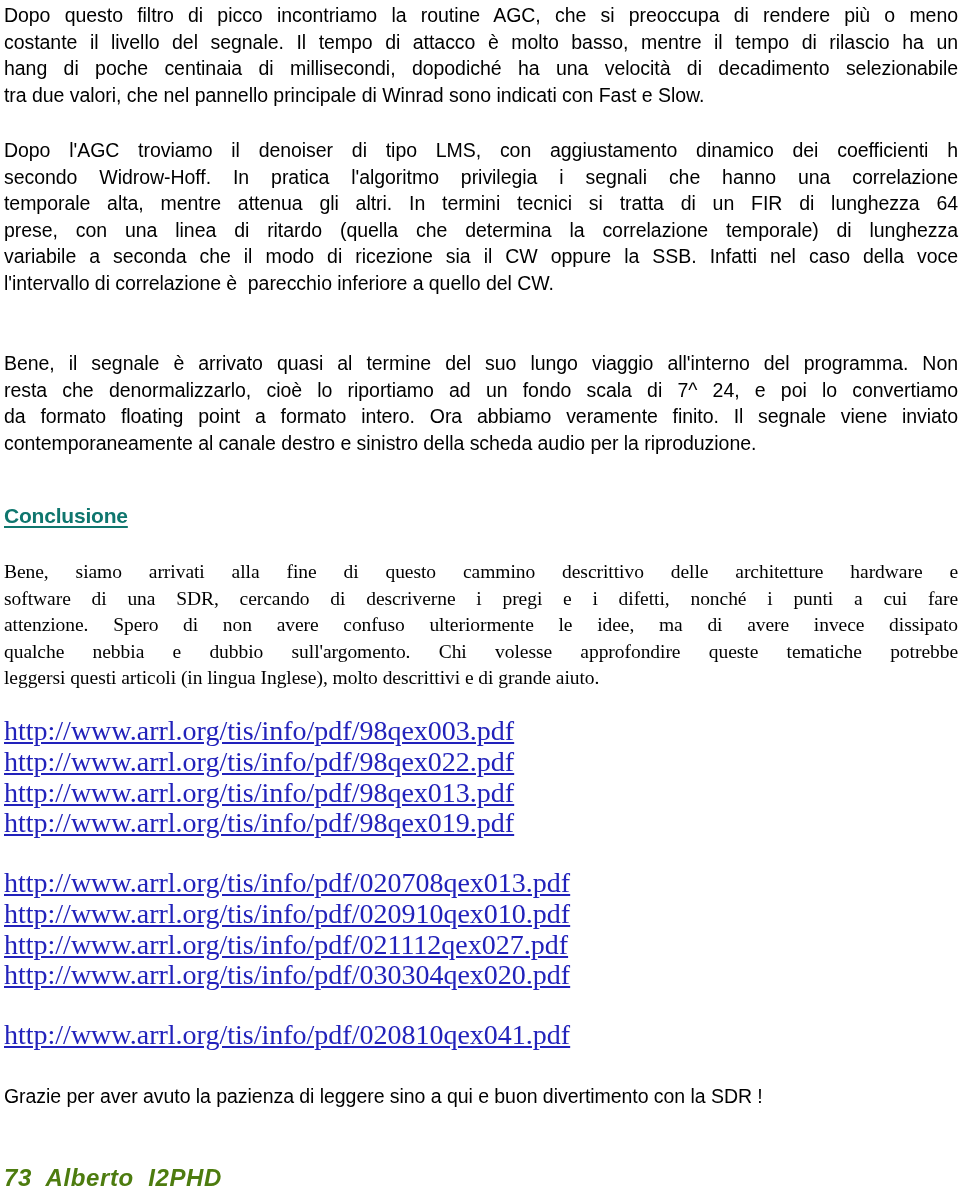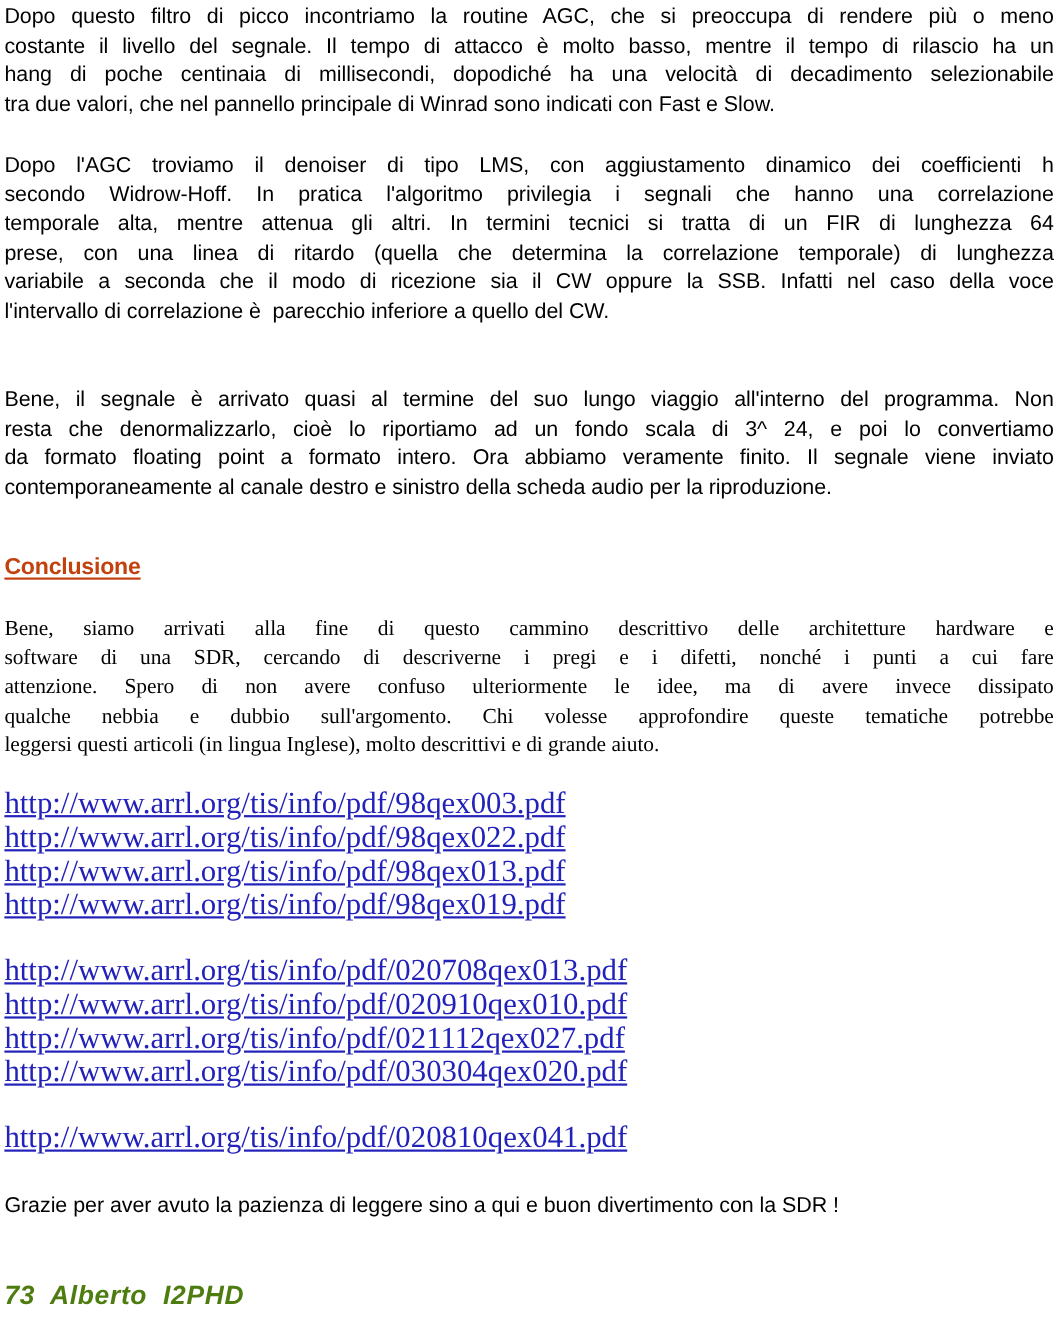--- a/index.html
+++ b/index.html
@@ -56,21 +56,21 @@
   #para-conclusion-body { top: 559px; font-family: Liberation Serif, serif; }
   #para-thanks { top: 1083px; }
 
   
   .heading {
     position: absolute;
     left: 4px;
     font-family: "Liberation Sans", sans-serif;
     font-size: 21px;
     font-weight: bold;
-    color: #c2410c;
+    color: #0f766e;
     text-decoration: underline;
     text-underline-offset: 3px;
     letter-spacing: -0.2px;
   }
   #heading-conclusione { top: 504px; }
 
   
   .link-group {
     position: absolute;
     left: 4px;
@@ -120,21 +120,21 @@
     <span class="line j">Dopo l'AGC troviamo il denoiser di tipo LMS,  con  aggiustamento  dinamico  dei coefficienti h</span>
     <span class="line j">secondo Widrow-Hoff.  In pratica l'algoritmo privilegia i segnali che hanno  una  correlazione</span>
     <span class="line j">temporale alta, mentre attenua gli altri.  In termini tecnici si tratta di un FIR di lunghezza 64</span>
     <span class="line j">prese, con una linea di ritardo (quella che determina la correlazione temporale) di lunghezza</span>
     <span class="line j">variabile a seconda che il modo di ricezione sia il CW oppure la SSB.  Infatti nel caso della voce</span>
     <span class="line">l'intervallo di correlazione è  parecchio inferiore a quello del CW.</span>
   </div>
 
   <div class="para" id="para-3">
     <span class="line j">Bene, il segnale è  arrivato quasi al termine del suo lungo viaggio all'interno del programma.  Non</span>
-    <span class="line j">resta  che  denormalizzarlo, cioè  lo riportiamo ad un fondo scala di 3^ 24, e poi lo convertiamo</span>
+    <span class="line j">resta  che  denormalizzarlo, cioè  lo riportiamo ad un fondo scala di 7^ 24, e poi lo convertiamo</span>
     <span class="line j">da formato floating point a formato intero. Ora abbiamo veramente finito.  Il segnale viene inviato</span>
     <span class="line">contemporaneamente al canale destro e sinistro della scheda audio per la riproduzione.</span>
   </div>
 
   <div class="heading" id="heading-conclusione">Conclusione</div>
 
   <div class="para" id="para-conclusion-body">
     <span class="line j">Bene, siamo arrivati alla fine di questo cammino descrittivo delle architetture hardware e</span>
     <span class="line j">software di una SDR, cercando di descriverne i pregi e i difetti, nonché i punti a cui fare</span>
     <span class="line j">attenzione. Spero di non avere confuso ulteriormente le idee, ma di avere invece dissipato</span>

